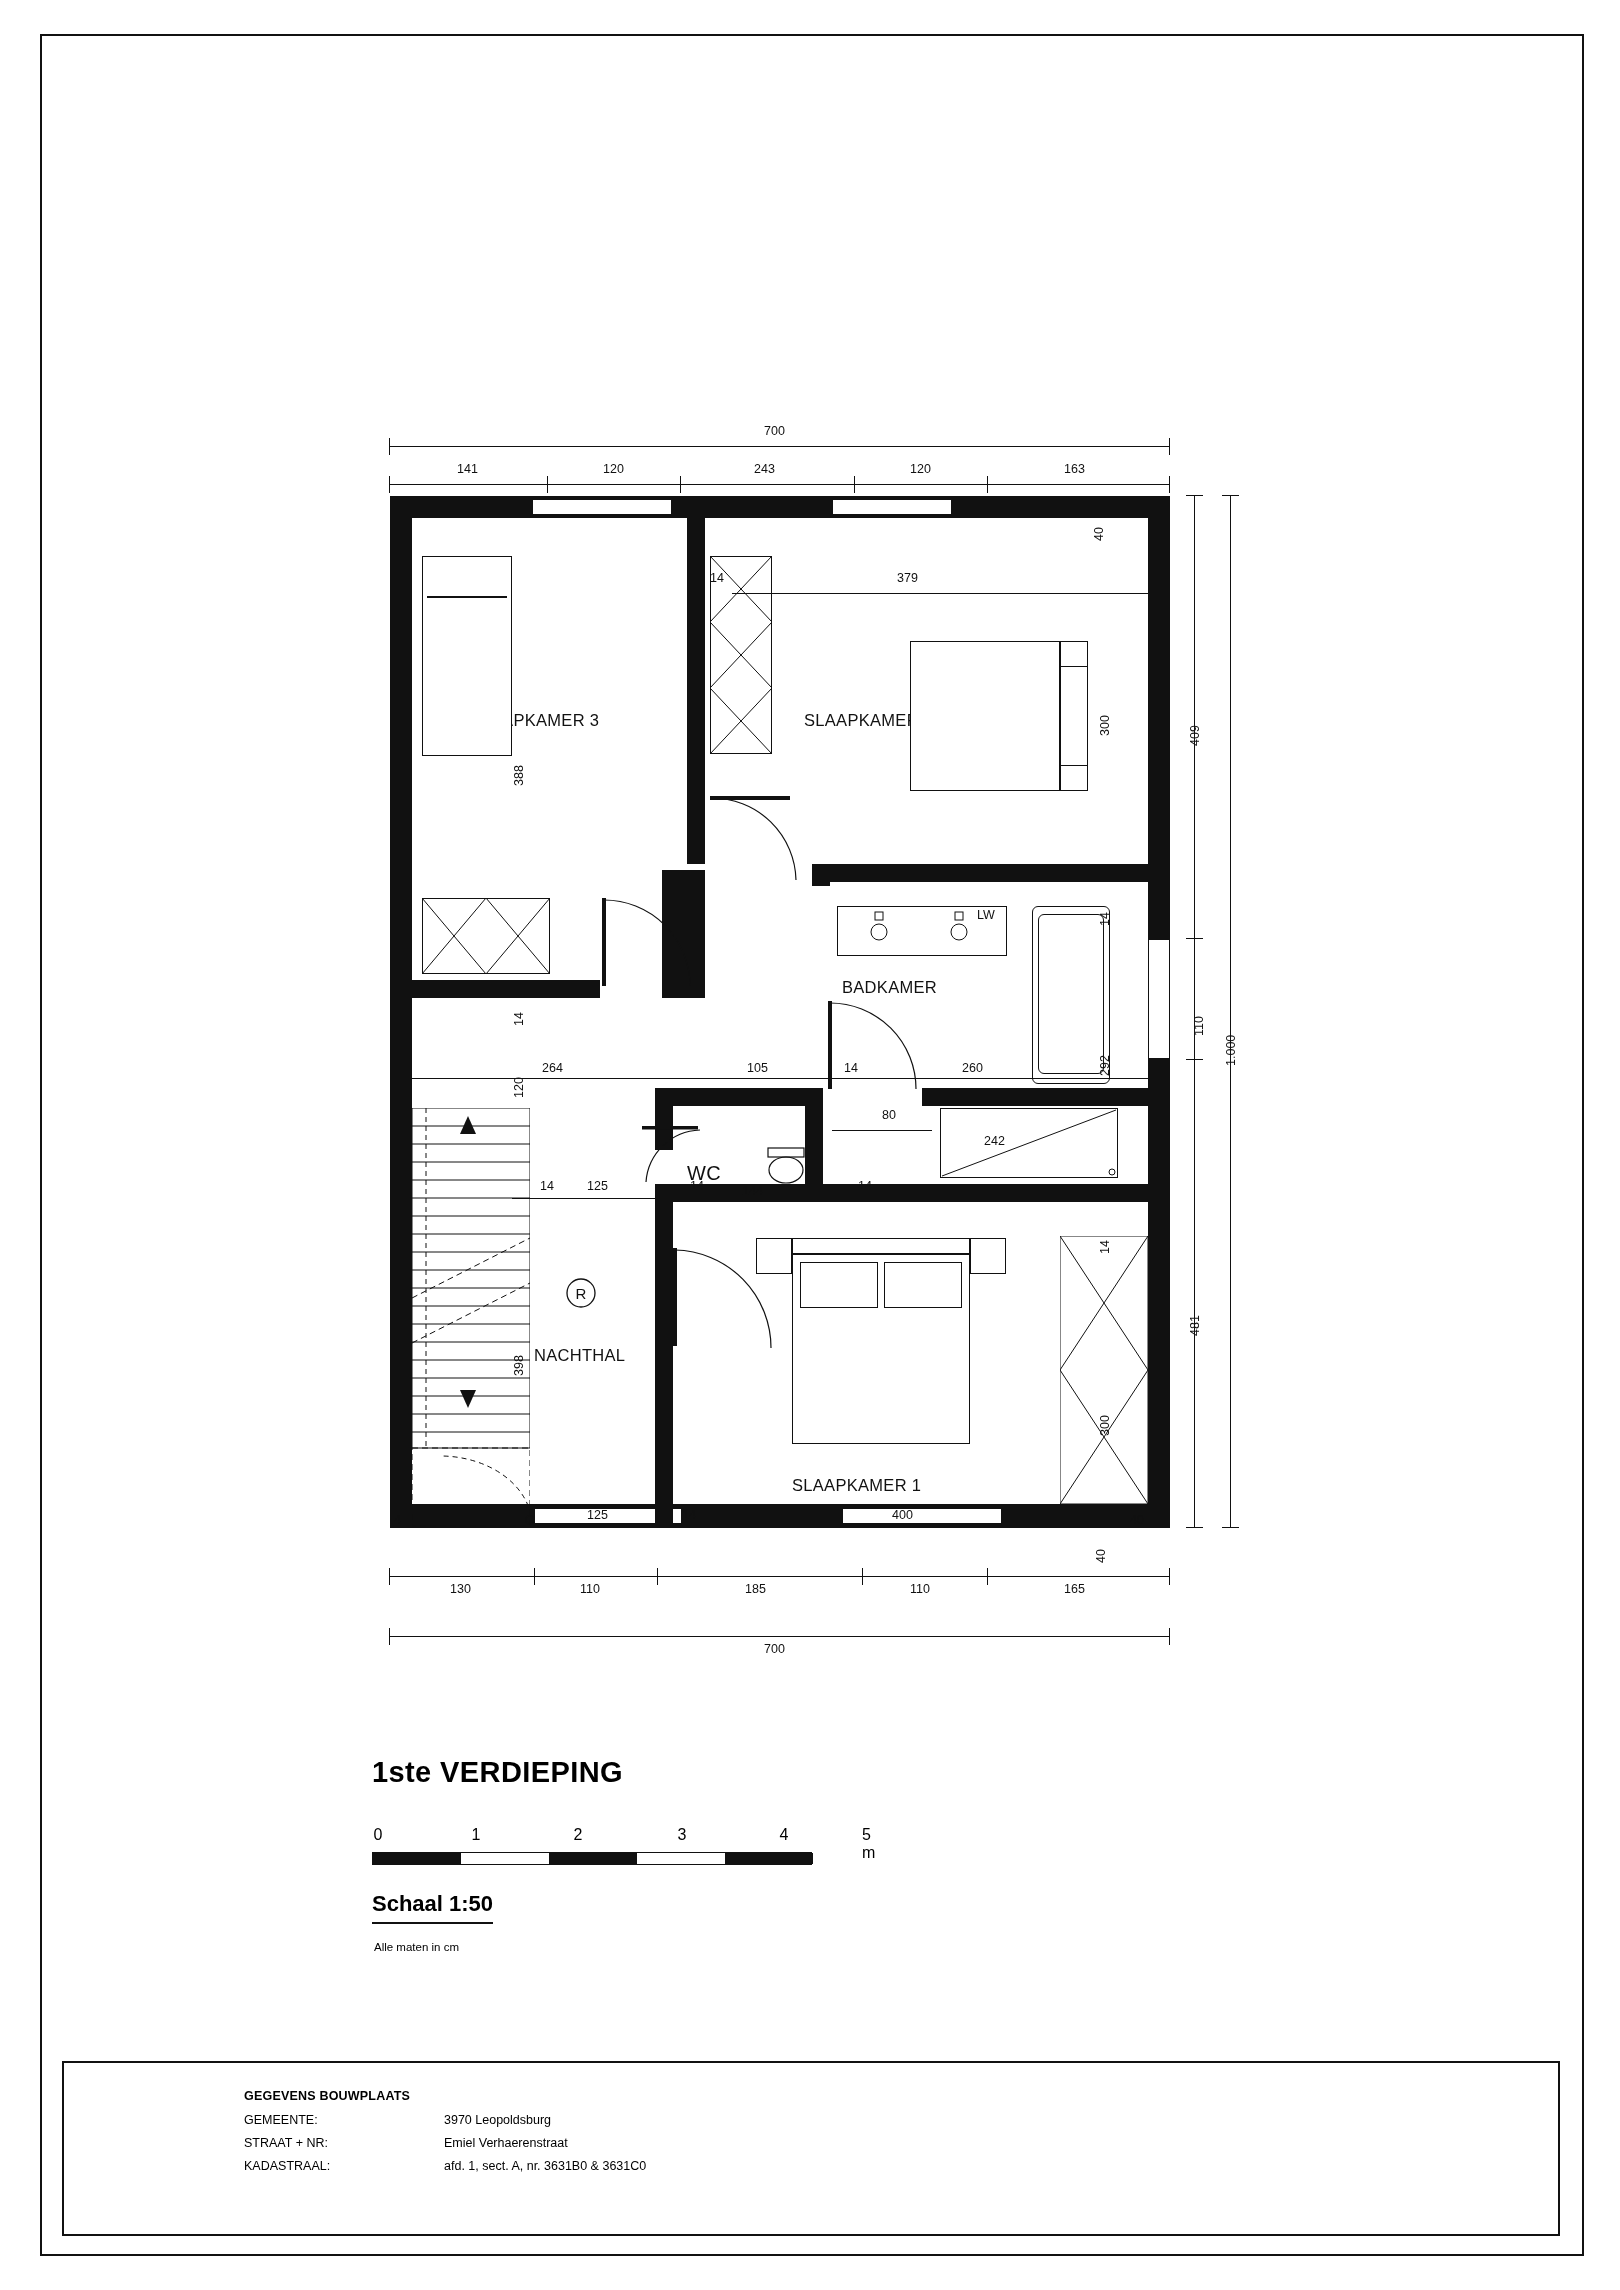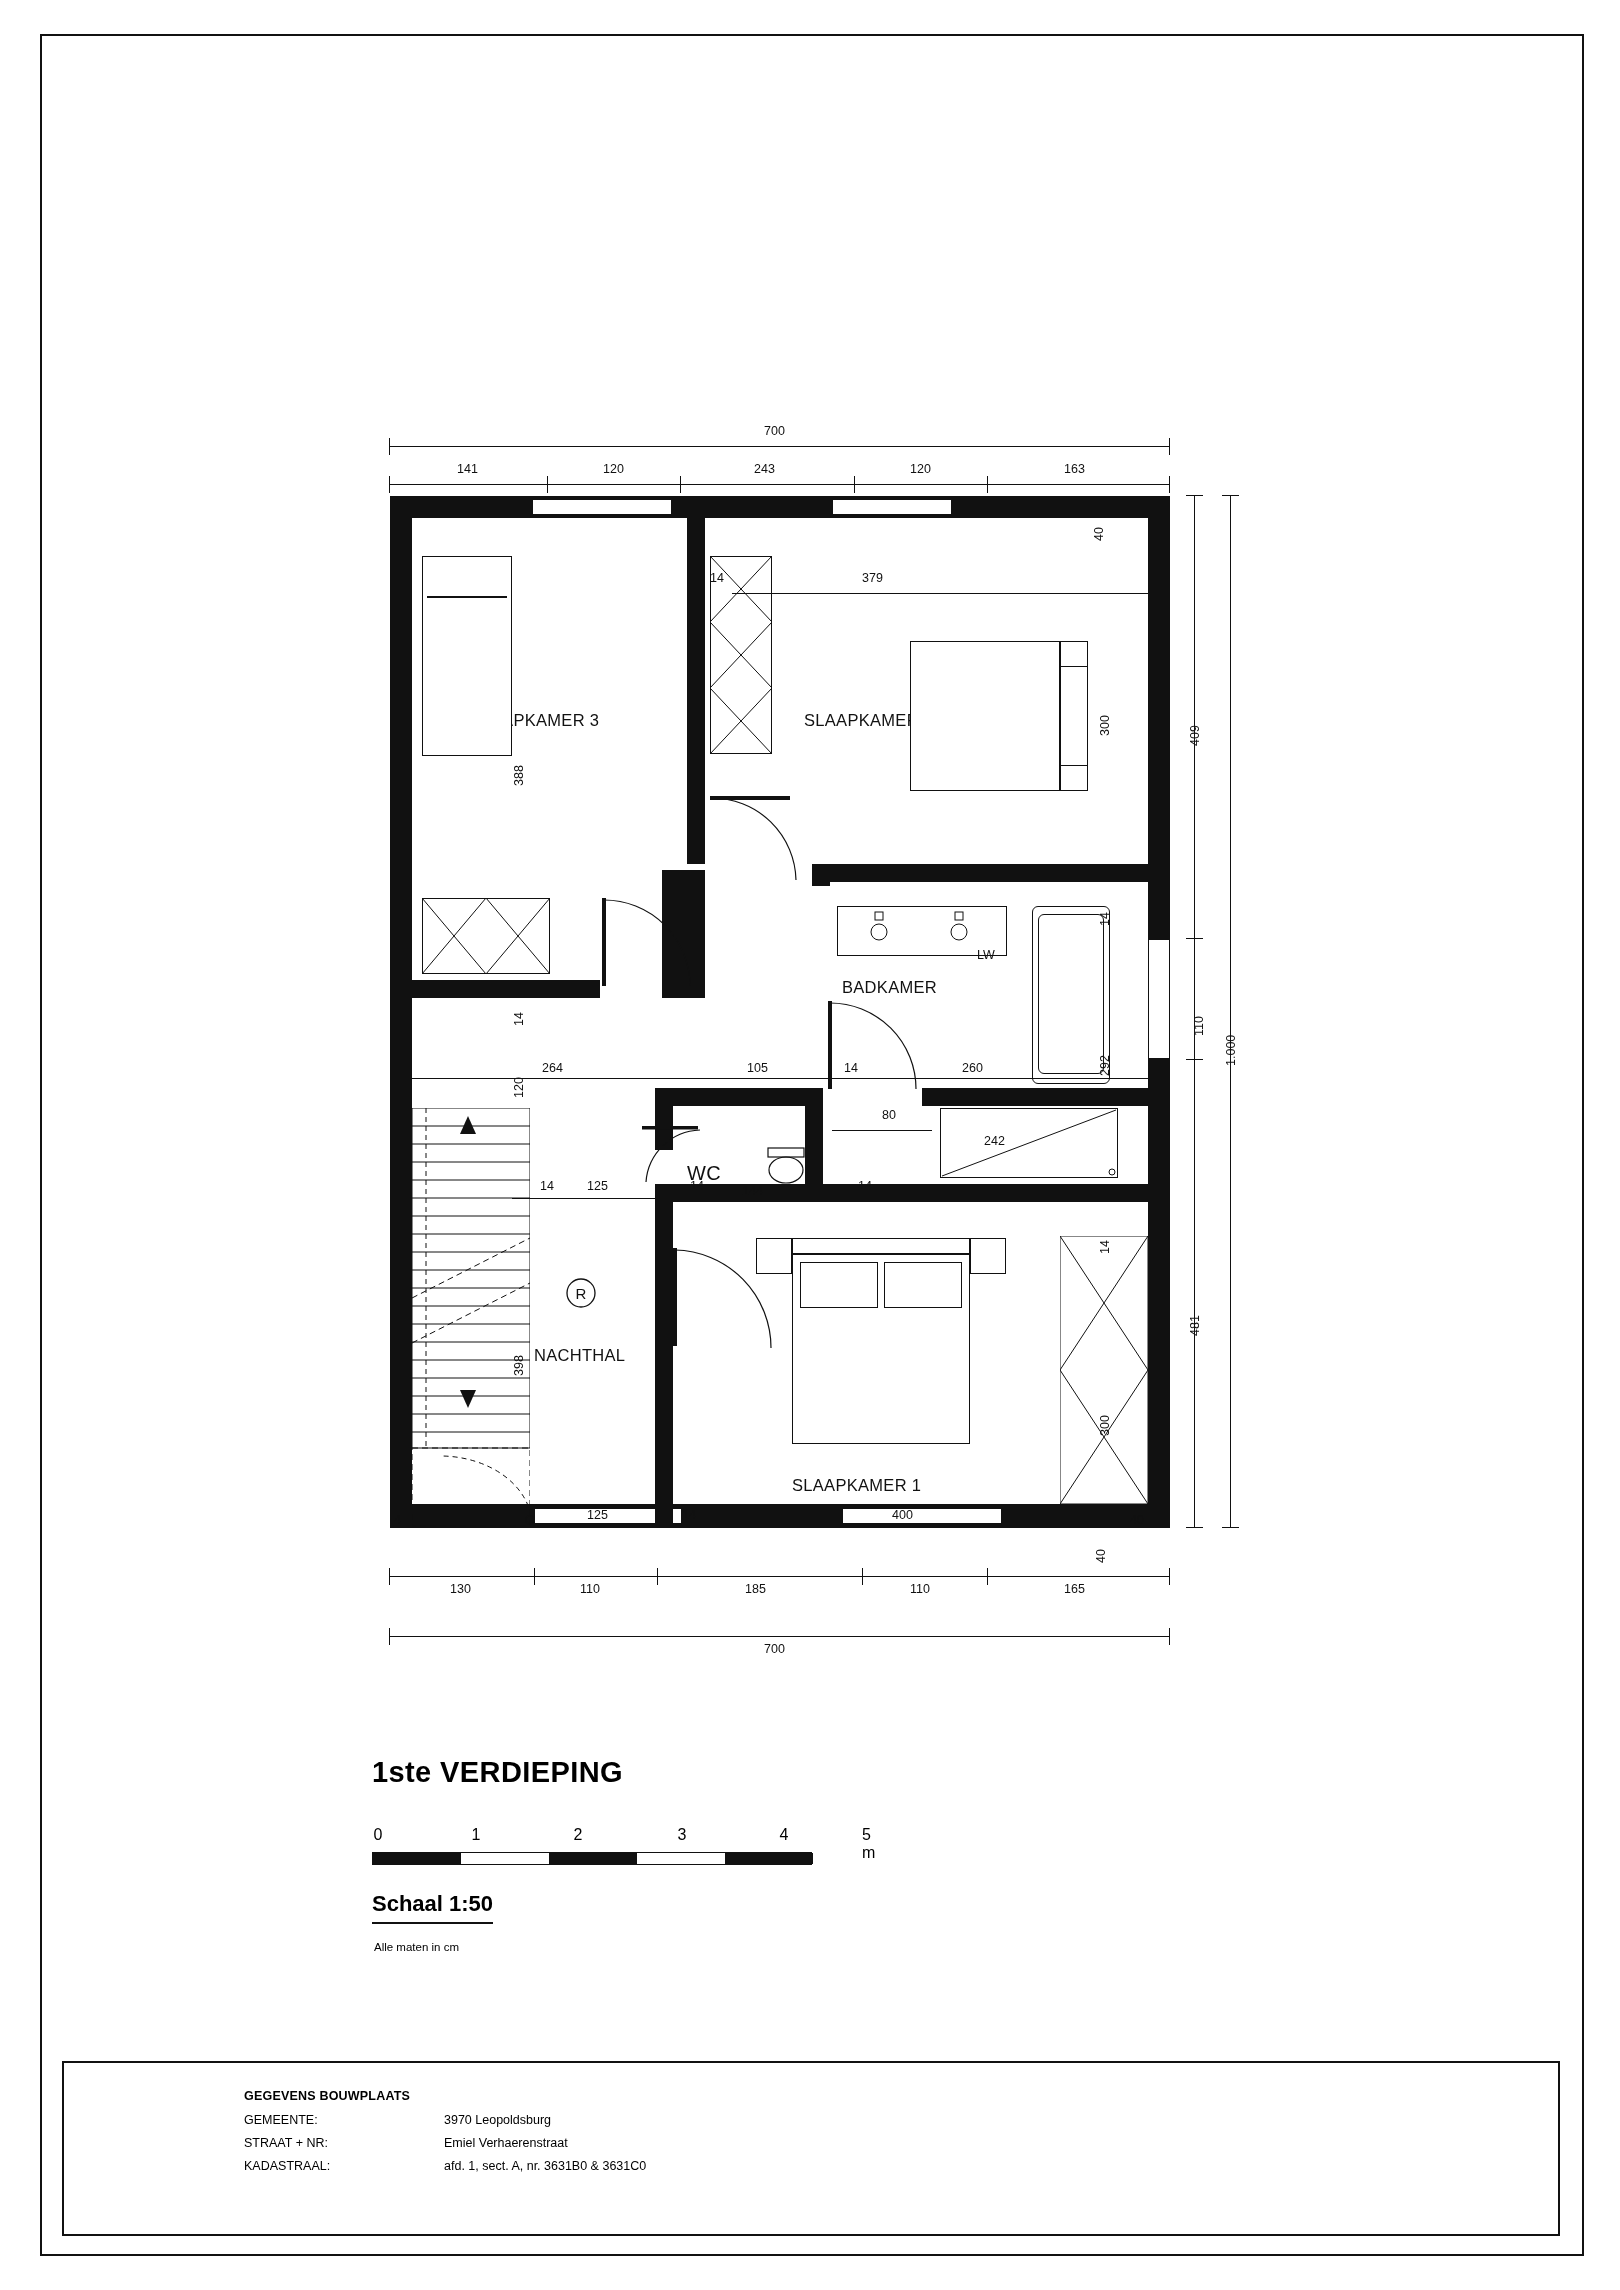--- a/index.html
+++ b/index.html
@@ -290,38 +290,38 @@
       <line x1="0" y1="66" x2="62" y2="132" stroke="#111" stroke-width="1"></line>
       <line x1="62" y1="66" x2="0" y2="132" stroke="#111" stroke-width="1"></line>
       <line x1="0" y1="132" x2="62" y2="198" stroke="#111" stroke-width="1"></line>
       <line x1="62" y1="132" x2="0" y2="198" stroke="#111" stroke-width="1"></line>
     </svg>
     <div class="furn" style="left:868px;top:605px;width:150px;height:150px;"></div>
     <div class="furn" style="left:1018px;top:605px;width:28px;height:150px;"></div>
     <div class="furn" style="left:1018px;top:605px;width:28px;height:26px;"></div>
     <div class="furn" style="left:1018px;top:729px;width:28px;height:26px;"></div>
     <div class="dimtext" style="left:668px;top:535px;">14</div>
-    <div class="dimtext" style="left:820px;top:535px;">379</div>
+    <div class="dimtext" style="left:855px;top:535px;">379</div>
     <div class="dimline" style="left:690px;top:557px;width:418px;height:1px;"></div>
     <div class="dimtext vert" style="left:1056px;top:700px;">300</div>
 
     <svg style="position:absolute;left:668px;top:760px;" width="90" height="86">
       <path d="M 2 2 A 84 84 0 0 1 86 84" fill="none" stroke="#111" stroke-width="1.2"></path>
       <rect x="0" y="0" width="80" height="4" fill="#111"></rect>
     </svg>
 
     <div class="roomlabel" style="left:800px;top:942px;">BADKAMER</div>
     <div class="furn" style="left:795px;top:870px;width:170px;height:50px;"></div>
     <svg style="position:absolute;left:795px;top:870px;" width="170" height="50">
       <circle cx="42" cy="26" r="8" fill="none" stroke="#111" stroke-width="1"></circle>
       <circle cx="122" cy="26" r="8" fill="none" stroke="#111" stroke-width="1"></circle>
       <rect x="38" y="6" width="8" height="8" fill="none" stroke="#111" stroke-width="1"></rect>
       <rect x="118" y="6" width="8" height="8" fill="none" stroke="#111" stroke-width="1"></rect>
     </svg>
-    <div class="dimtext" style="left:935px;top:872px;margin-top:40px;">LW</div>
+    <div class="dimtext" style="left:935px;top:872px;">LW</div>
     <div class="furn" style="left:990px;top:870px;width:78px;height:178px;border-radius:6px;"></div>
     <div class="furn-nofill" style="left:996px;top:878px;width:66px;height:160px;border-radius:6px;"></div>
     <div class="dimtext vert" style="left:1056px;top:1040px;">292</div>
     <div class="dimtext vert" style="left:1056px;top:890px;">14</div>
 
     <div class="furn" style="left:1106px;top:903px;width:22px;height:120px;"></div>
     <div class="dimtext vert" style="left:1150px;top:1000px;">110</div>
 
     <svg style="position:absolute;left:786px;top:965px;" width="90" height="90">
       <path d="M 2 2 A 86 86 0 0 1 88 88" fill="none" stroke="#111" stroke-width="1.2"></path>

